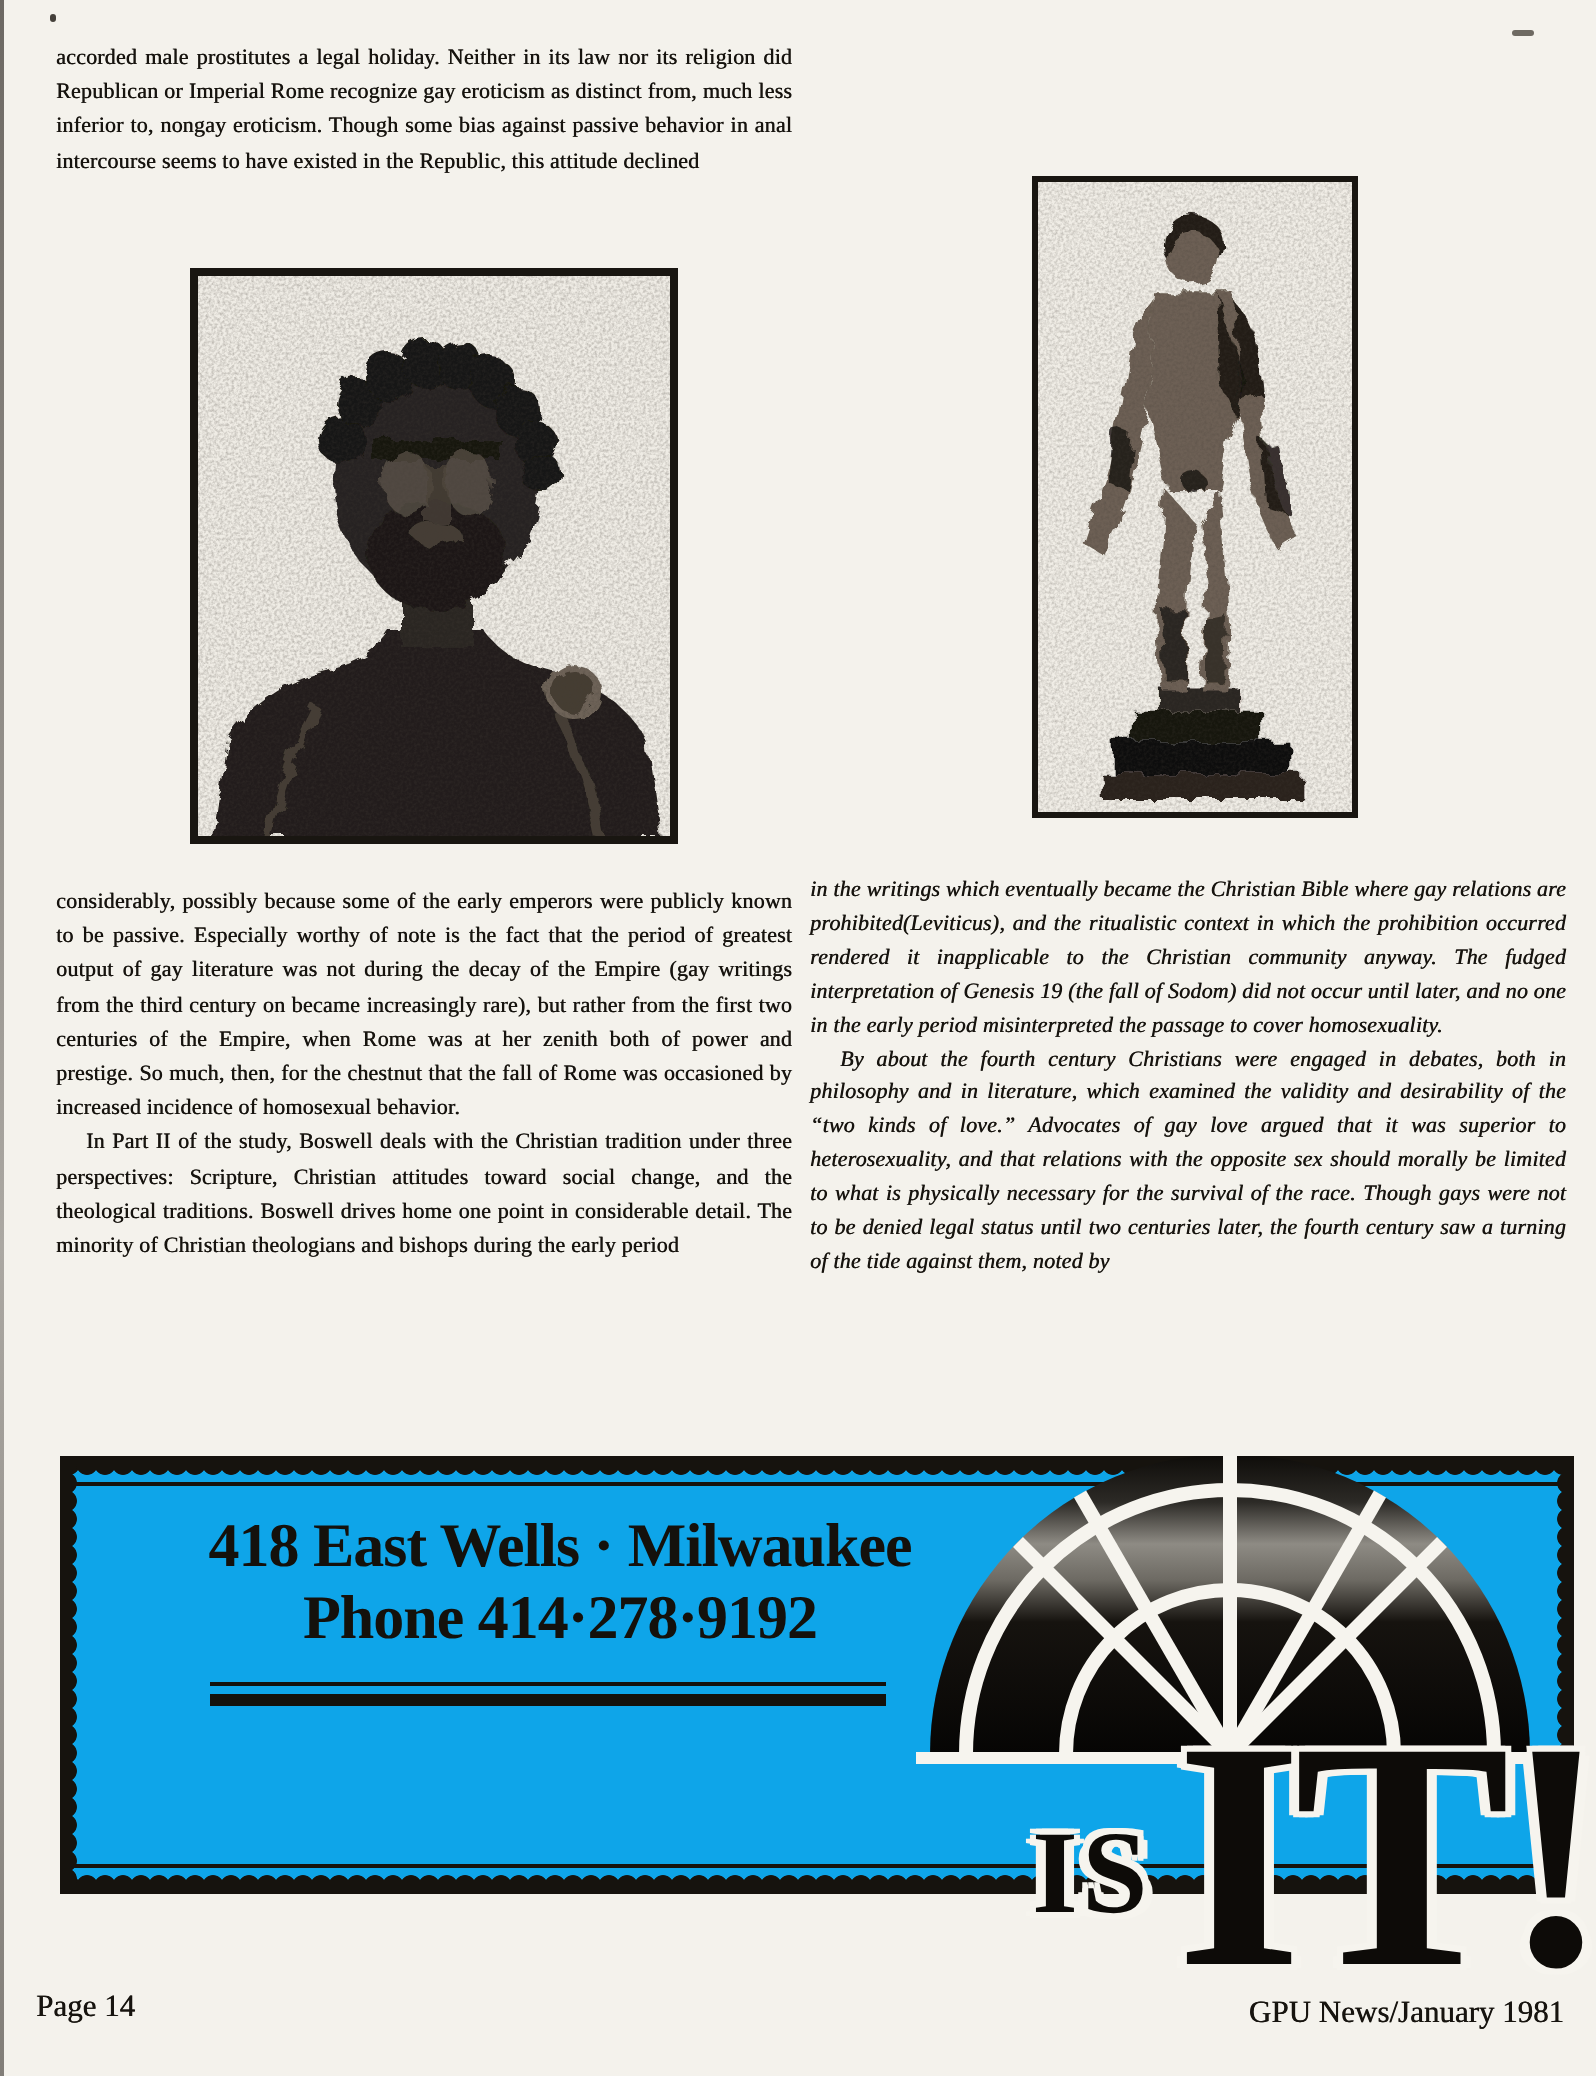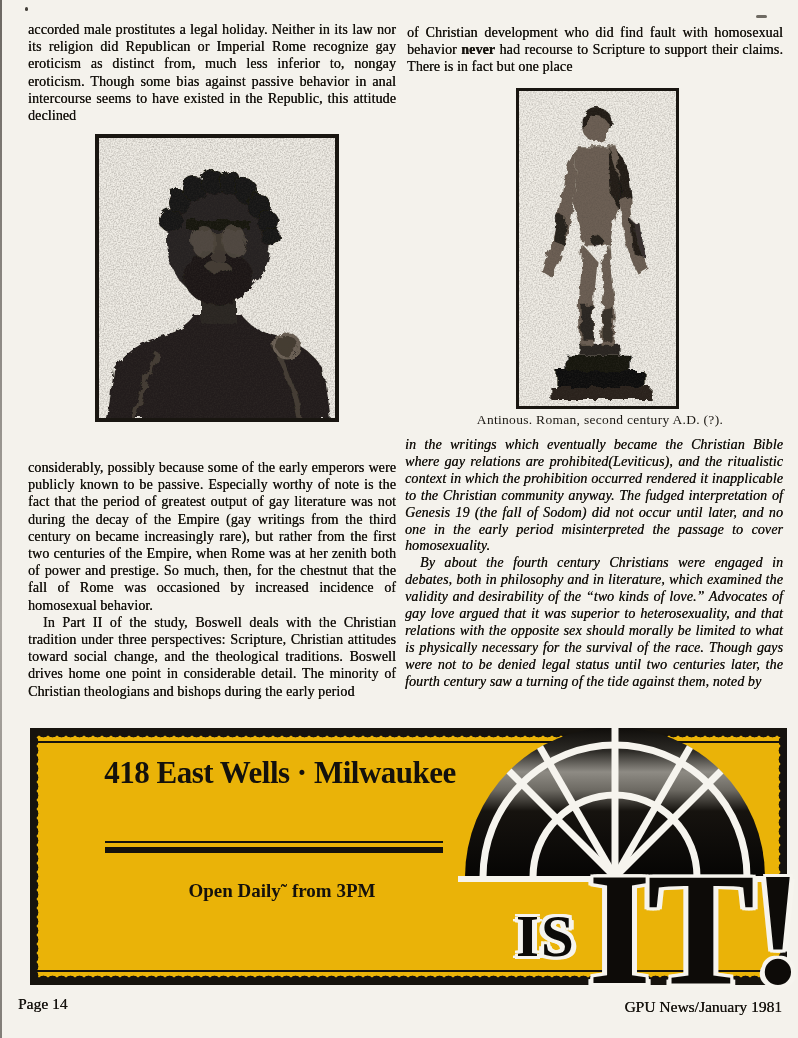--- a/index.html
+++ b/index.html
@@ -11,39 +11,39 @@
     overflow:hidden;
     font-family:"Liberation Serif", serif;
     color:#17140f;
   }
   
   .scan-edge-line{position:absolute;left:0;top:0;width:2px;height:1038px;
     background:linear-gradient(to bottom, rgba(35,30,25,.65), rgba(35,30,25,.35) 60%, rgba(35,30,25,.55));}
   .scan-dot{position:absolute;left:25px;top:7px;width:3px;height:4px;background:#44403a;border-radius:2px;}
   .scan-dash{position:absolute;left:756px;top:15px;width:11px;height:3px;background:#6e6a62;border-radius:2px;}
   
-  .col{position:absolute;text-align:justify;font-size:14px;line-height:17.2px;
+  .col{position:absolute;text-align:justify;font-size:11px;line-height:17.2px;
     letter-spacing:.1px; text-shadow:.25px 0 0 currentColor;}
   .col p{margin:0;}
   .col p.indent{text-indent:15px;}
   .left-top{left:28px;top:21px;width:368px;}
-  .left-bottom{left:28px;top:443px;width:368px;margin-top:16px;}
+  .left-bottom{left:28px;top:443px;width:368px;}
   .right-top{left:407px;top:24px;width:376px;}
   .right-bottom{left:405px;top:437px;width:378px;line-height:16.9px;font-style:italic;}
   .bold{font-weight:bold;}
   
   .figure{position:absolute;background:#efece5;border:4px solid #191611;box-sizing:border-box;overflow:hidden;}
   .fig-hadrian{left:95px;top:134px;width:244px;height:288px;}
   .fig-antinous{left:516px;top:88px;width:163px;height:321px;border-width:3px;}
   .figure svg{display:block;width:100%;height:100%;}
   .caption{position:absolute;text-align:center;font-size:13.5px;letter-spacing:.3px;color:#1a1712;}
   .cap-hadrian{left:60px;top:426px;width:314px;}
   .cap-antinous{left:430px;top:412px;width:340px;}
   
-  .ad{position:absolute;left:30px;top:728px;width:757px;height:257px;background:#eab308;}
+  .ad{position:absolute;left:30px;top:728px;width:757px;height:219px;background:#0ea5e9;}
   .ad-strip{position:absolute;}
   .ad-strip.top{left:0;top:0;right:0;height:15px;
     background-image:
       linear-gradient(#16130e,#16130e),
       linear-gradient(#16130e,#16130e),
       radial-gradient(circle at 50% 0%, #16130e 52%, transparent 56%);
     background-size:100% 4px,100% 2px,9px 9px;
     background-position:0 0,0 100%,0 4px;
     background-repeat:no-repeat,no-repeat,repeat-x;}
   .ad-strip.bottom{left:0;bottom:0;right:0;height:15px;
@@ -145,23 +145,20 @@
       </g>
       <rect x="0" y="0" width="236" height="280" filter="url(#speck)" opacity=".55"></rect>
     </svg>
   </div>
 
   <div class="col left-bottom">
     <p>considerably, possibly because some of the early emperors were publicly known to be passive. Especially worthy of note is the fact that the period of greatest output of gay literature was not during the decay of the Empire (gay writings from the third century on became increasingly rare), but rather from the first two centuries of the Empire, when Rome was at her zenith both of power and prestige. So much, then, for the chestnut that the fall of Rome was occasioned by increased incidence of homosexual behavior.</p>
     <p class="indent">In Part II of the study, Boswell deals with the Christian tradition under three perspectives: Scripture, Christian attitudes toward social change, and the theological traditions. Boswell drives home one point in considerable detail. The minority of Christian theologians and bishops during the early period</p>
   </div>
 
-  <div class="col right-top">
-    <p><span>of Christian development who did find fault with homosexual behavior </span><span class="bold">never</span><span> had recourse to Scripture to support their claims. There is in fact but one place</span></p>
-  </div>
 
   <div class="figure fig-antinous">
     <svg viewBox="0 0 156 314">
       <rect x="0" y="0" width="156" height="314" fill="#f0ede6"></rect>
       <g filter="url(#rough)">
         <path d="M58,250 h40 v12 h-40 z" fill="#2c2620"></path>
         <path d="M46,262 h64 v16 h-64 z" fill="#16120e"></path>
         <path d="M36,278 h88 v16 h-88 z" fill="#0e0b08"></path>
         <path d="M30,294 h100 v12 h-100 z" fill="#2a241d"></path>
         <circle cx="76" cy="30" r="15" fill="#241e18"></circle>
@@ -175,36 +172,35 @@
         <path d="M96,58 Q106,70 108,86 L110,104 L100,108 Z" fill="#17130f" opacity=".85"></path>
         <path d="M36,122 L46,126 L43,152 L33,148 Z" fill="#17130f" opacity=".8"></path>
         <path d="M110,128 L120,132 L124,164 L112,160 Z" fill="#17130f" opacity=".85"></path>
         <path d="M60,212 L72,212 L72,246 L61,246 Z" fill="#17130f" opacity=".75"></path>
         <path d="M82,216 L92,214 L91,248 L82,248 Z" fill="#17130f" opacity=".6"></path>
         <ellipse cx="76" cy="148" rx="6" ry="5" fill="#17130f" opacity=".8"></ellipse>
       </g>
       <rect x="0" y="0" width="156" height="314" filter="url(#speck)" opacity=".5"></rect>
     </svg>
   </div>
-  <div class="caption cap-antinous">Antinous. Roman, second century A.D. (?).</div>
 
   <div class="col right-bottom">
     <p>in the writings which eventually became the Christian Bible where gay relations are prohibited(Leviticus), and the ritualistic context in which the prohibition occurred rendered it inapplicable to the Christian community anyway. The fudged interpretation of Genesis 19 (the fall of Sodom) did not occur until later, and no one in the early period misinterpreted the passage to cover homosexuality.</p>
     <p class="indent">By about the fourth century Christians were engaged in debates, both in philosophy and in literature, which examined the validity and desirability of the “two kinds of love.” Advocates of gay love argued that it was superior to heterosexuality, and that relations with the opposite sex should morally be limited to what is physically necessary for the survival of the race. Though gays were not to be denied legal status until two centuries later, the fourth century saw a turning of the tide against them, noted by</p>
   </div>
 
   <div class="ad">
     <div class="ad-strip top"></div>
     <div class="ad-strip bottom"></div>
     <div class="ad-strip left"></div>
     <div class="ad-strip right"></div>
 
     <div class="ad-address">418 East Wells · Milwaukee</div>
+    <div class="ad-phone">Phone 414·278·9192</div>
     <div class="ad-rule"></div>
-    <div class="ad-hours">Open Daily˜ from 3PM</div>
 
     <svg class="fan" viewBox="0 0 354 254">
       <defs>
         <linearGradient id="fanGrad" x1="0" y1="0" x2="0" y2="1">
           <stop offset="0" stop-color="#0e0c09"></stop>
           <stop offset="0.16" stop-color="#2c2a26"></stop>
           <stop offset="0.3" stop-color="#8e8b84"></stop>
           <stop offset="0.42" stop-color="#6d6a63"></stop>
           <stop offset="0.56" stop-color="#16130f"></stop>
           <stop offset="1" stop-color="#060504"></stop>

